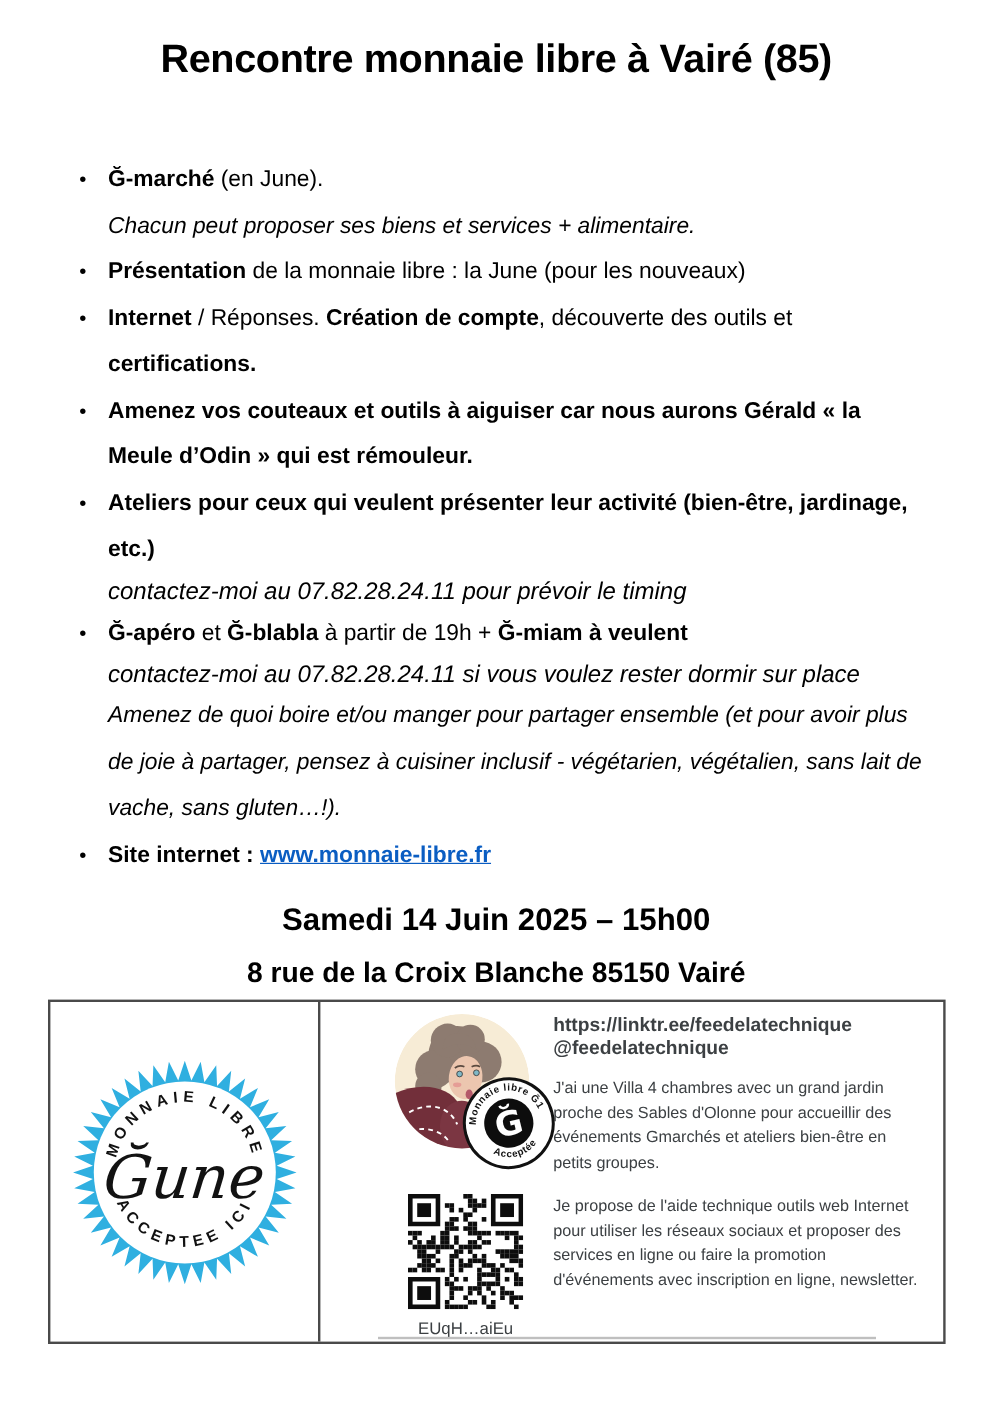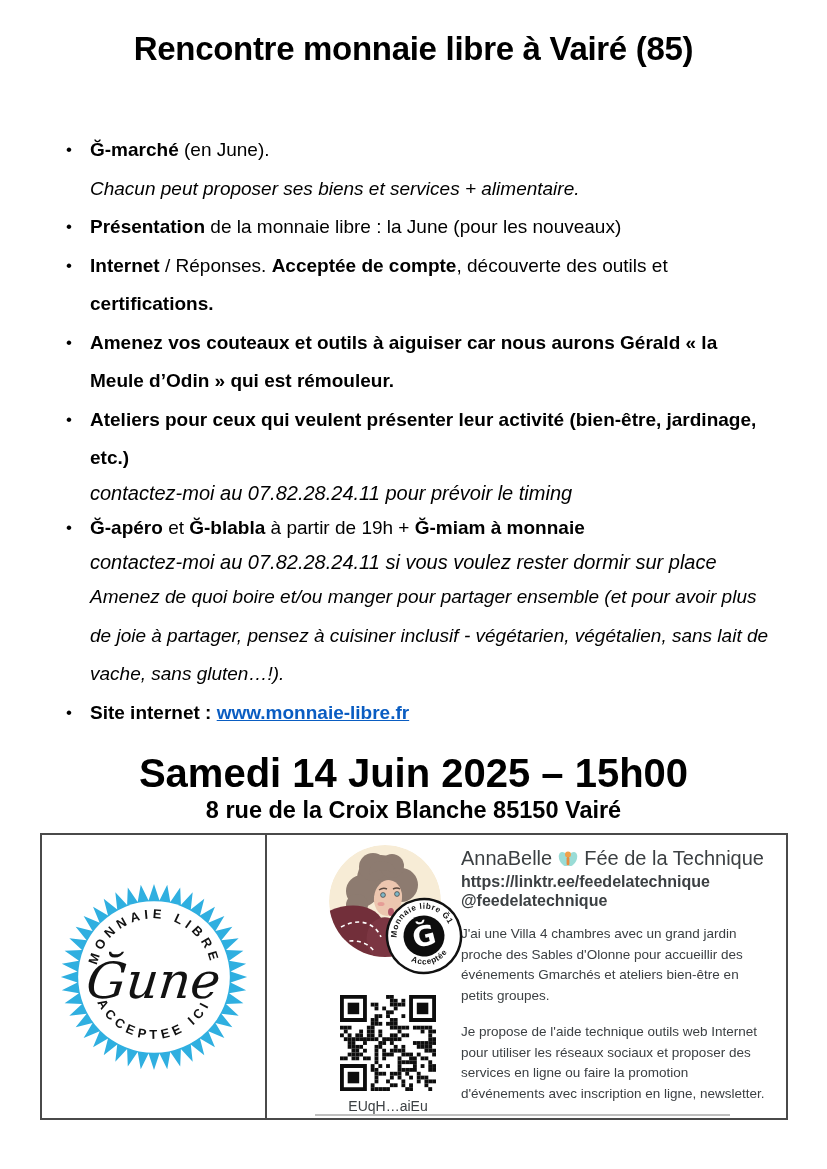--- a/index.html
+++ b/index.html
@@ -31,21 +31,21 @@
   .bullet{position:relative;padding-left:28px;}
   .dot{position:absolute;left:4px;top:0;font-size:17px;}
   .cont{padding-left:28px;}
   .b{font-weight:bold;}
   .it{font-style:italic;}
   .note{font-size:20px;font-style:italic;line-height:31px;}
   .weblink{color:var(--c-link);font-weight:bold;text-decoration:underline;cursor:pointer;}
   
   .event-date{
     position:absolute;top:751px;left:0;width:100%;
-    text-align:center;font-weight:bold;font-size:40px;
+    text-align:center;font-weight:bold;font-size:26px;
   }
   .event-addr{
     position:absolute;top:797px;left:0;width:100%;
     text-align:center;font-weight:600;font-size:23.5px;
   }
   
   .footer-table{
     position:absolute;top:833px;left:40px;width:748px;height:287px;
     border:2px solid #4a4a4a;display:flex;background:#fff;
   }
@@ -93,37 +93,37 @@
     </div>
     <div class="cont it">Chacun peut proposer ses biens et services + alimentaire.</div>
 
     <div class="bullet">
       <span class="dot">•</span>
       <span class="b">Présentation</span><span> de la monnaie libre : la June (pour les nouveaux)</span>
     </div>
 
     <div class="bullet">
       <span class="dot">•</span>
-      <span class="b">Internet</span><span> / Réponses. </span><span class="b">Acceptée de compte</span><span>, découverte des outils et </span><span class="b">certifications.</span>
+      <span class="b">Internet</span><span> / Réponses. </span><span class="b">Création de compte</span><span>, découverte des outils et </span><span class="b">certifications.</span>
     </div>
 
     <div class="bullet">
       <span class="dot">•</span>
       <span class="b">Amenez vos couteaux et outils à aiguiser car nous aurons Gérald « la Meule d’Odin » qui est rémouleur.</span>
     </div>
 
     <div class="bullet">
       <span class="dot">•</span>
       <span class="b">Ateliers pour ceux qui veulent présenter leur activité (bien-être, jardinage, etc.)</span>
     </div>
     <div class="cont note">contactez-moi au 07.82.28.24.11 pour prévoir le timing</div>
 
     <div class="bullet">
       <span class="dot">•</span>
-      <span class="b">Ğ-apéro</span><span> et </span><span class="b">Ğ-blabla</span><span> à partir de 19h + </span><span class="b">Ğ-miam à monnaie</span>
+      <span class="b">Ğ-apéro</span><span> et </span><span class="b">Ğ-blabla</span><span> à partir de 19h + </span><span class="b">Ğ-miam à veulent</span>
     </div>
     <div class="cont note">contactez-moi au 07.82.28.24.11 si vous voulez rester dormir sur place</div>
     <div class="cont it">Amenez de quoi boire et/ou manger pour partager ensemble (et pour avoir plus de joie à partager, pensez à cuisiner inclusif - végétarien, végétalien, sans lait de vache, sans gluten…!).</div>
 
     <div class="bullet">
       <span class="dot">•</span>
       <span class="b">Site internet : </span><span class="weblink">www.monnaie-libre.fr</span>
     </div>
 
   </div>
@@ -420,30 +420,20 @@
                 <rect x="80" y="8" width="12" height="12"></rect>
                 <path d="M0 72h28v28h-28Z M4 76v20h20v-20Z" fill-rule="evenodd"></path>
                 <rect x="8" y="80" width="12" height="12"></rect>
               </g>
           </svg>
           <div class="qr-caption">EUqH…aiEu</div>
         </div>
       </div>
 
       <div class="p-col2">
-        <div class="p-name">
-          <span>AnnaBelle</span>
-          <svg class="fairy" width="20" height="20" viewBox="0 0 20 20" aria-hidden="true">
-            <ellipse cx="6" cy="10" rx="4.6" ry="7.5" fill="#9adcd6" transform="rotate(-25 6 10)"></ellipse>
-            <ellipse cx="14" cy="10" rx="4.6" ry="7.5" fill="#9adcd6" transform="rotate(25 14 10)"></ellipse>
-            <circle cx="10" cy="5.5" r="3" fill="#f0a04b"></circle>
-            <rect x="8.6" y="8" width="2.8" height="8.5" rx="1.4" fill="#e98a3c"></rect>
-          </svg>
-          <span>Fée de la Technique</span>
-        </div>
         <div class="p-link">https://linktr.ee/feedelatechnique</div>
         <div class="p-handle">@feedelatechnique</div>
         <div class="p-bio">J'ai une Villa 4 chambres avec un grand jardin proche des Sables d'Olonne pour accueillir des événements Gmarchés et ateliers bien-être en petits groupes.</div>
         <div class="p-bio second">Je propose de l'aide technique outils web Internet pour utiliser les réseaux sociaux et proposer des services en ligne ou faire la promotion d'événements avec inscription en ligne, newsletter.</div>
       </div>
 
       <div class="screenshot-edge"></div>
     </div>
   </div>
 

